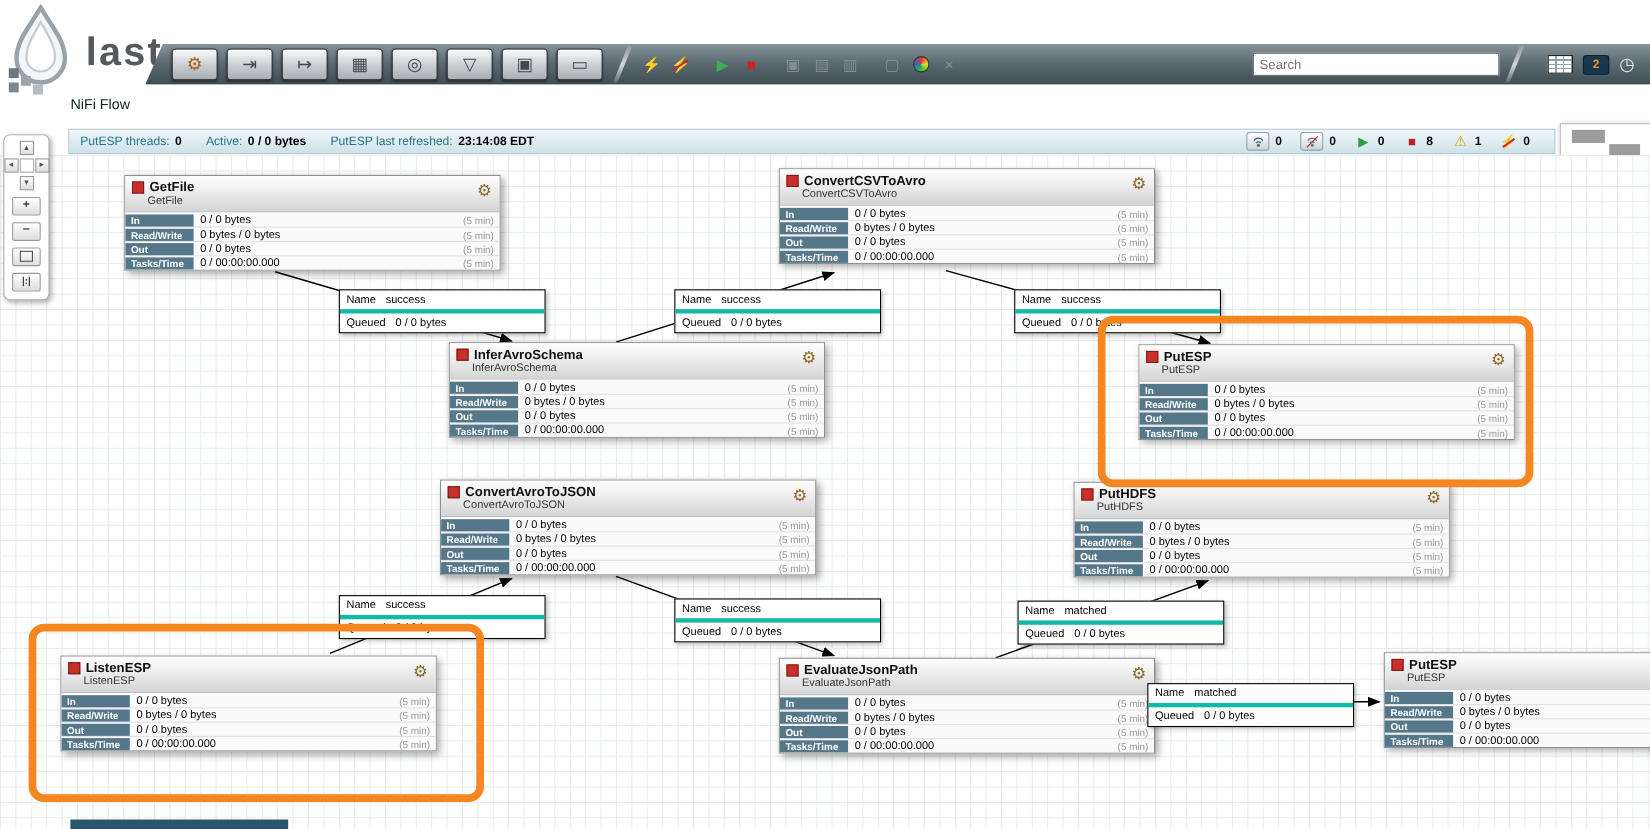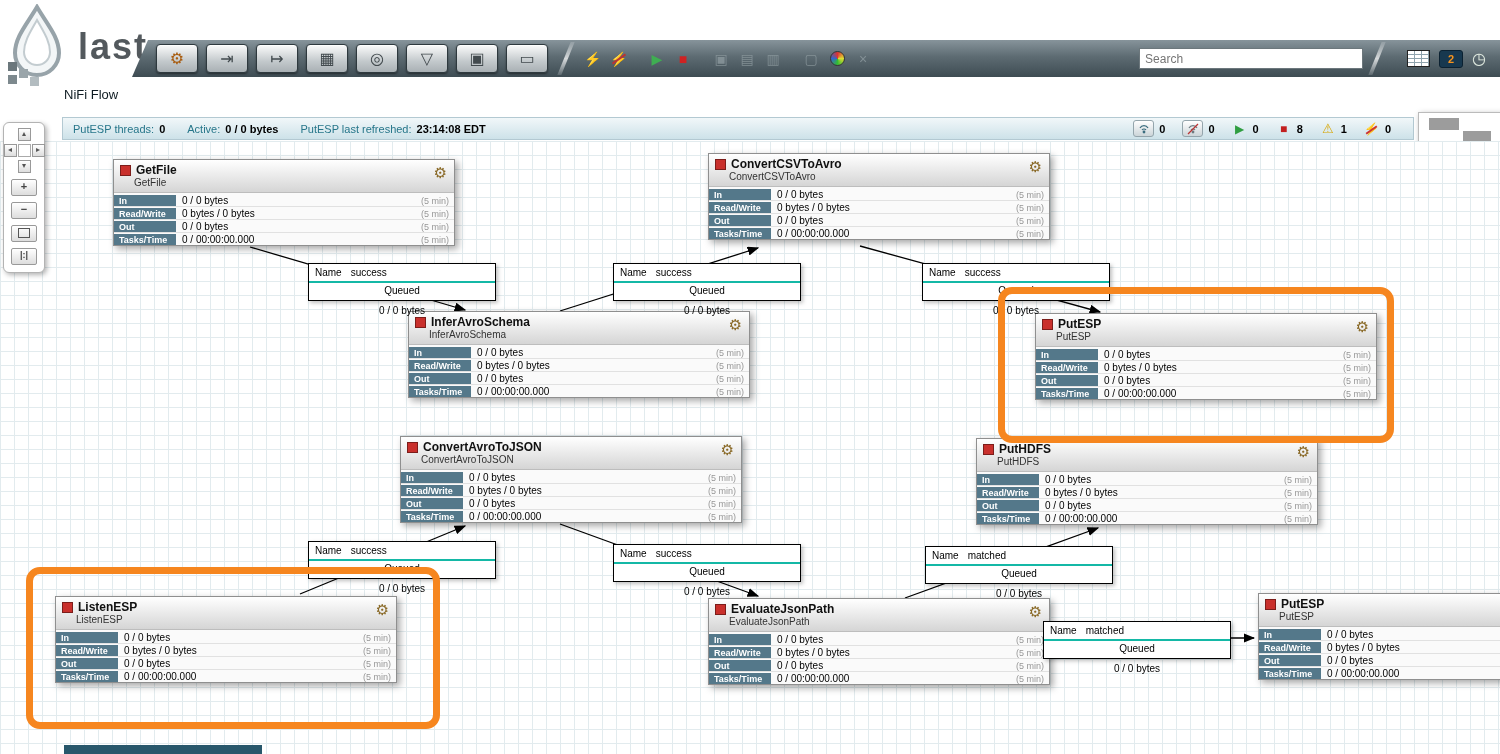--- a/index.html
+++ b/index.html
@@ -106,21 +106,21 @@
   .srow:first-child{border-top:none;}
   .slabel{width:62px;box-sizing:border-box;background:#54788a;color:#fff;
           font-size:9px;font-weight:bold;padding:1px 0 0 5px;}
   .sval{flex:1;padding:1px 0 0 6px;color:#000;white-space:nowrap;}
   .swin{width:46px;box-sizing:border-box;color:#979797;font-size:9px;text-align:right;padding:1px 5px 0 0;}
 
   
   .clabel{position:absolute;width:188px;background:#fff;border:1px solid #000;box-sizing:border-box;
           font-size:10px;color:#000;z-index:3;box-shadow:2px 2px 4px rgba(0,0,0,.25);}
   .clrow{padding:2px 6px;display:flex;gap:9px;height:13px;align-items:center;}
-  .clrow + .clrow{border-top:2px solid #14b8a6;flex-direction:column;}
+  .clrow + .clrow{border-top:4px solid #14b8a6;}
 
   
   .hl{position:absolute;border:7px solid #f6861f;border-radius:14px;z-index:50;pointer-events:none;}
 
   .cutoff{position:absolute;left:64px;top:604px;width:198px;height:9px;background:#28576b;z-index:2;}
 </style>
 </head>
 <body>
 
 <div id="app">

